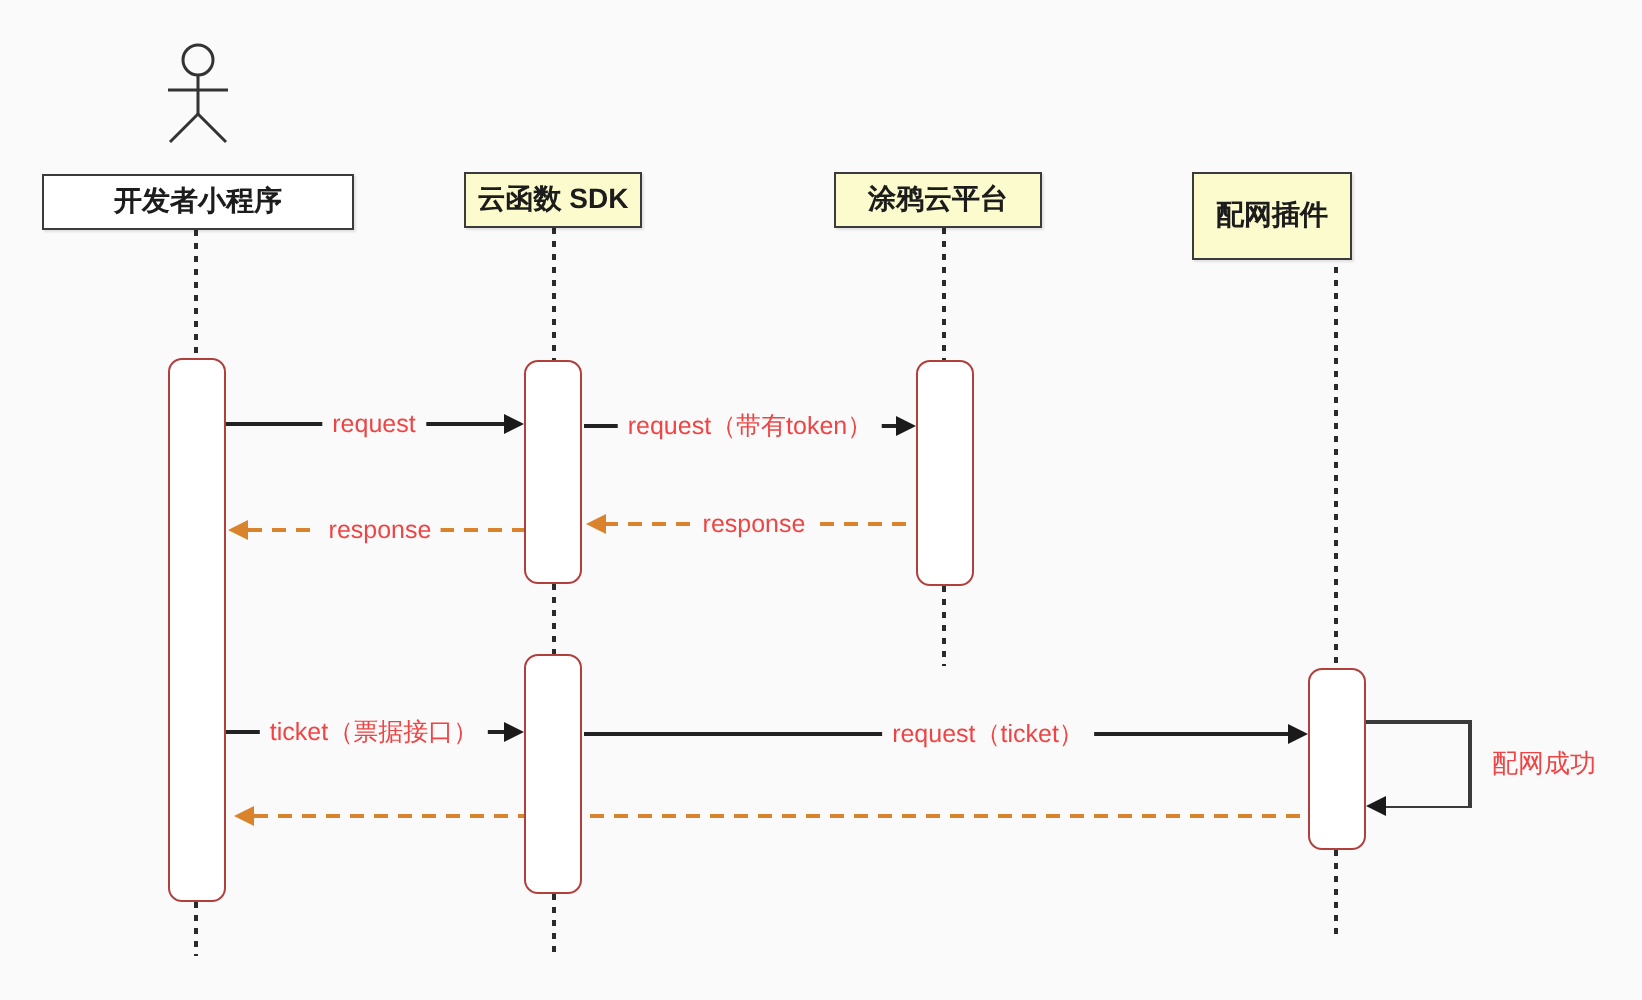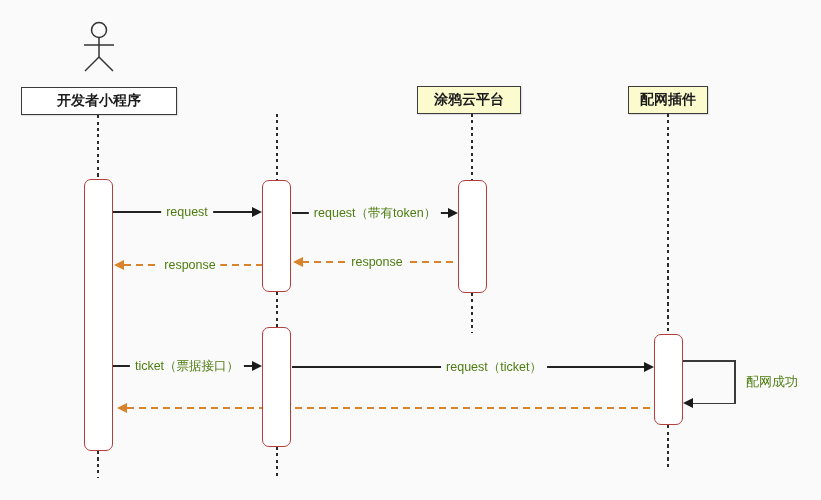--- a/index.html
+++ b/index.html
@@ -40,21 +40,21 @@
     position:absolute; width:0; height:0; z-index:2;
     border-top:5px solid transparent; border-bottom:5px solid transparent;
     border-right:10px solid #d9832c;
   }
   .arrow-left.black { border-right-color:#1a1a1a; }
   .loop-h { position:absolute; height:1.5px; background:#3a3a3a; z-index:2; }
   .loop-v { position:absolute; width:1.5px; background:#3a3a3a; z-index:2; }
   .msg-label {
     position:absolute; transform:translateX(-50%);
     background:#fafafa; padding:0 5px;
-    font-size:12.5px; line-height:16px; color:#4d7c0f;
+    font-size:12.5px; line-height:16px; color:#ef4444;
     white-space:nowrap; z-index:4;
   }
   .msg-label.no-center { transform:none; background:transparent; font-size:13px; }
   .actor { position:absolute; z-index:3; }
 </style>
 </head>
 <body>
 
 <div class="stage">
 
@@ -62,24 +62,27 @@
     <circle cx="21" cy="13" r="7.5" fill="#fafafa" stroke="#333" stroke-width="1.5"></circle>
     <line x1="21" y1="20.5" x2="21" y2="40" stroke="#333" stroke-width="1.5"></line>
     <line x1="6" y1="28" x2="36" y2="28" stroke="#333" stroke-width="1.5"></line>
     <line x1="21" y1="40" x2="7" y2="54" stroke="#333" stroke-width="1.5"></line>
     <line x1="21" y1="40" x2="35" y2="54" stroke="#333" stroke-width="1.5"></line>
   </svg>
 
   <div class="participant white" style="left:21px; top:87px; width:156px; height:28px;">
     <span>开发者小程序</span>
   </div>
+  <div class="participant" style="left:232px; top:86px; width:89px; height:28px;">
+    <span>云函数 SDK</span>
+  </div>
   <div class="participant" style="left:417px; top:86px; width:104px; height:28px;">
     <span>涂鸦云平台</span>
   </div>
-  <div class="participant" style="left:628px; top:86px; width:80px; height:28px;align-items:center;">
+  <div class="participant" style="left:596px; top:86px; width:80px; height:44px;align-items:center;">
     <span>配网插件</span>
   </div>
 
   <div class="lifeline" style="left:97px;  top:115px; height:64px;"></div>
   <div class="lifeline" style="left:97px;  top:451px; height:27px;"></div>
   <div class="lifeline" style="left:276px; top:114px; height:66px;"></div>
   <div class="lifeline" style="left:276px; top:292px; height:35px;"></div>
   <div class="lifeline" style="left:276px; top:447px; height:31px;"></div>
   <div class="lifeline" style="left:471px; top:114px; height:66px;"></div>
   <div class="lifeline" style="left:471px; top:293px; height:40px;"></div>

